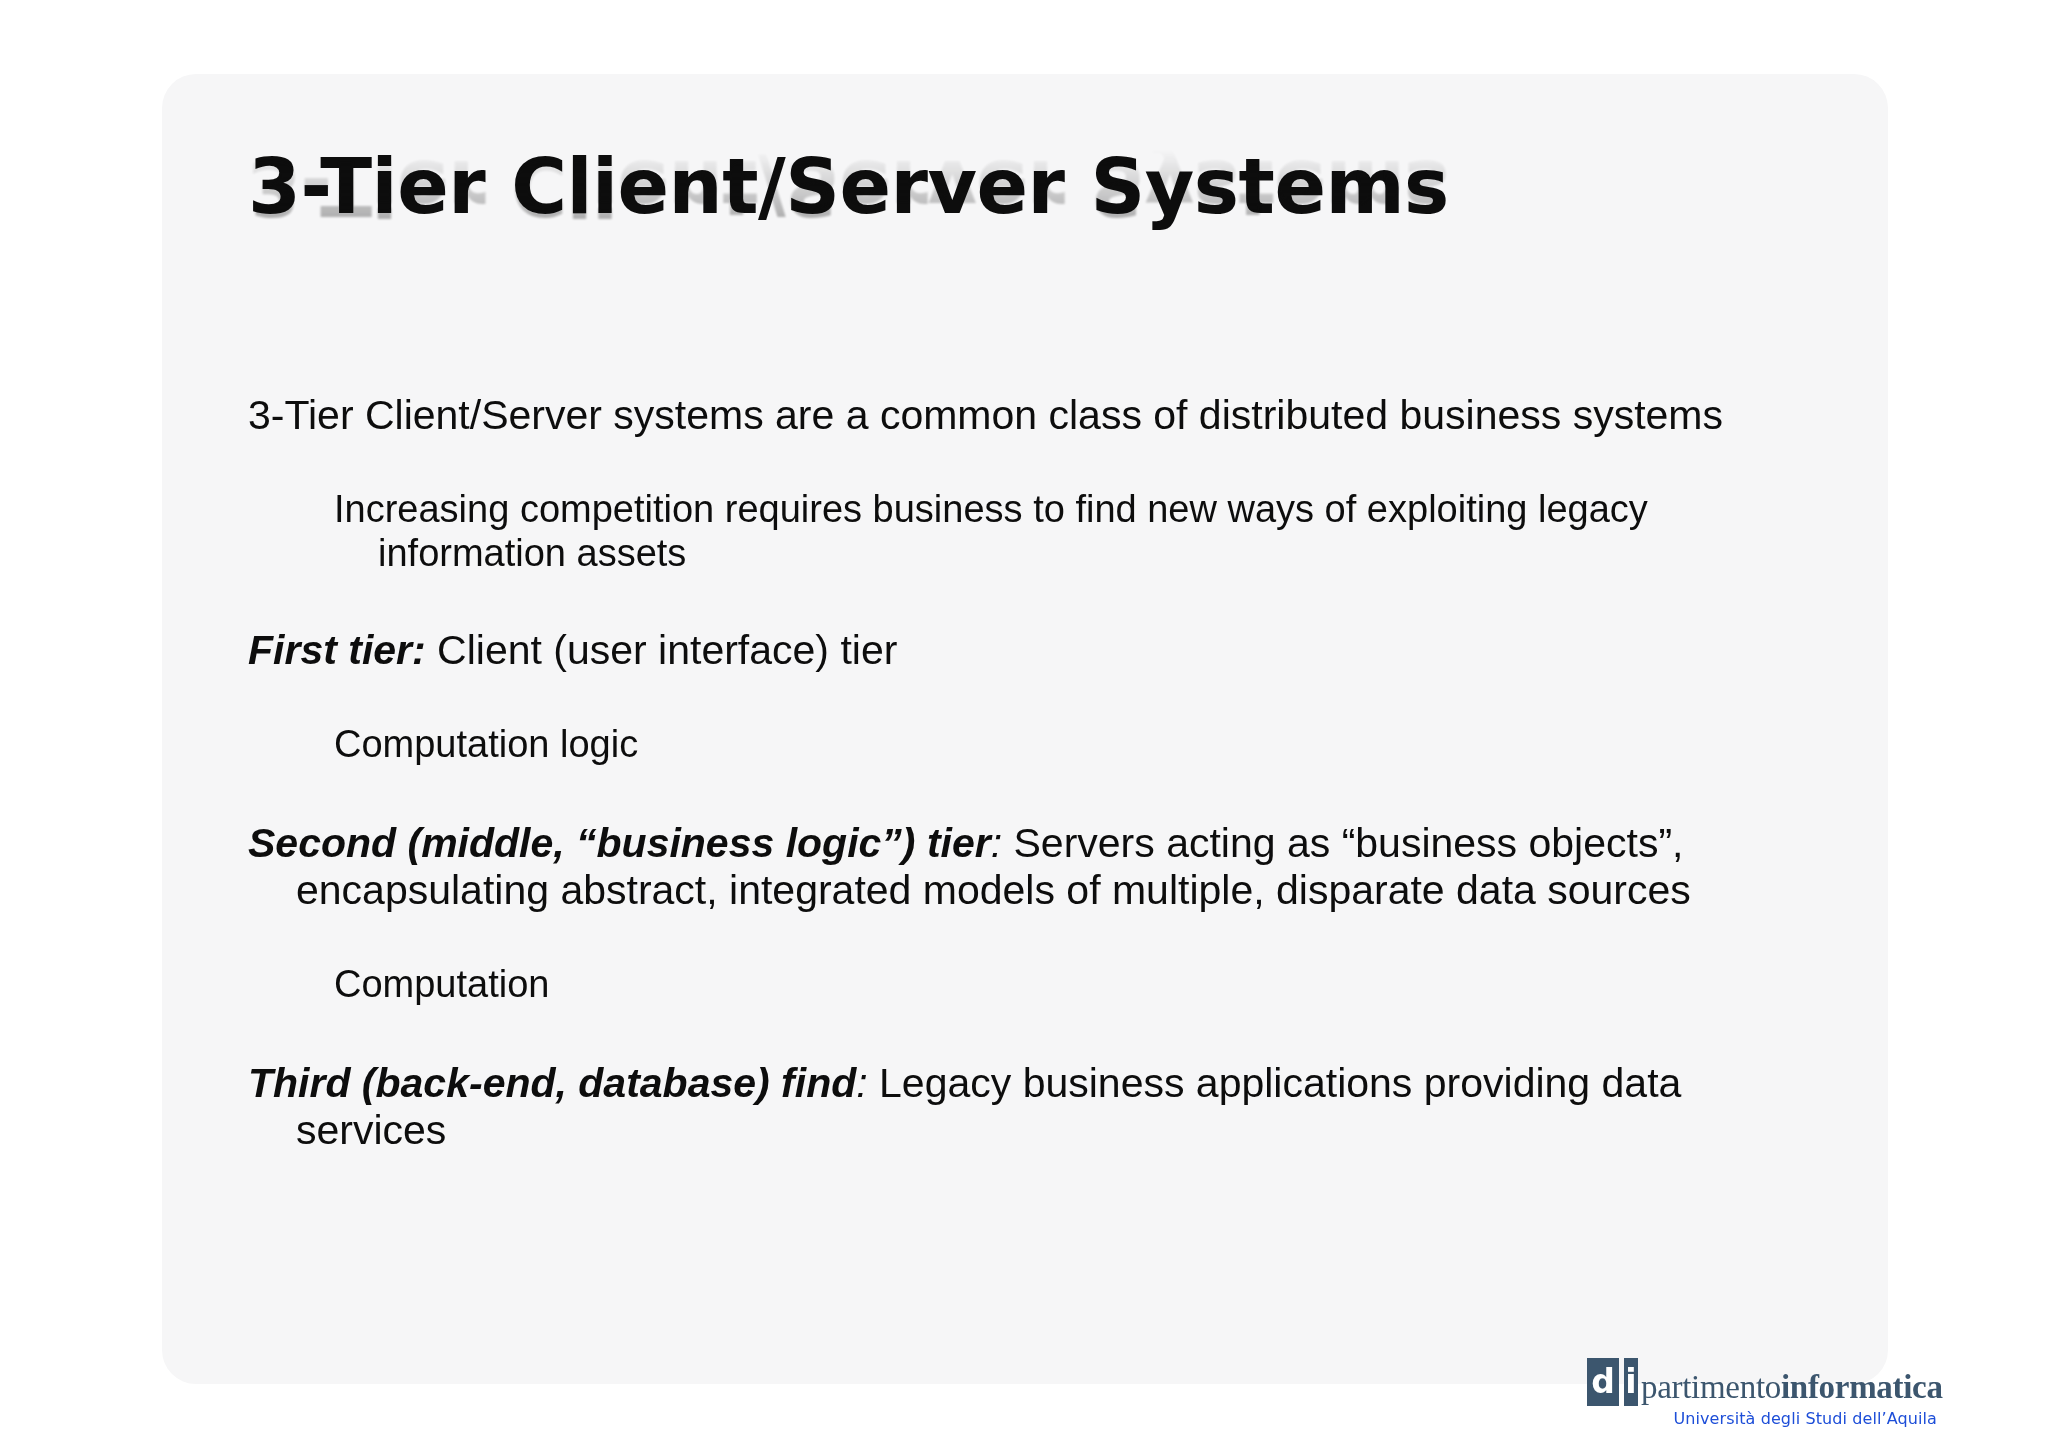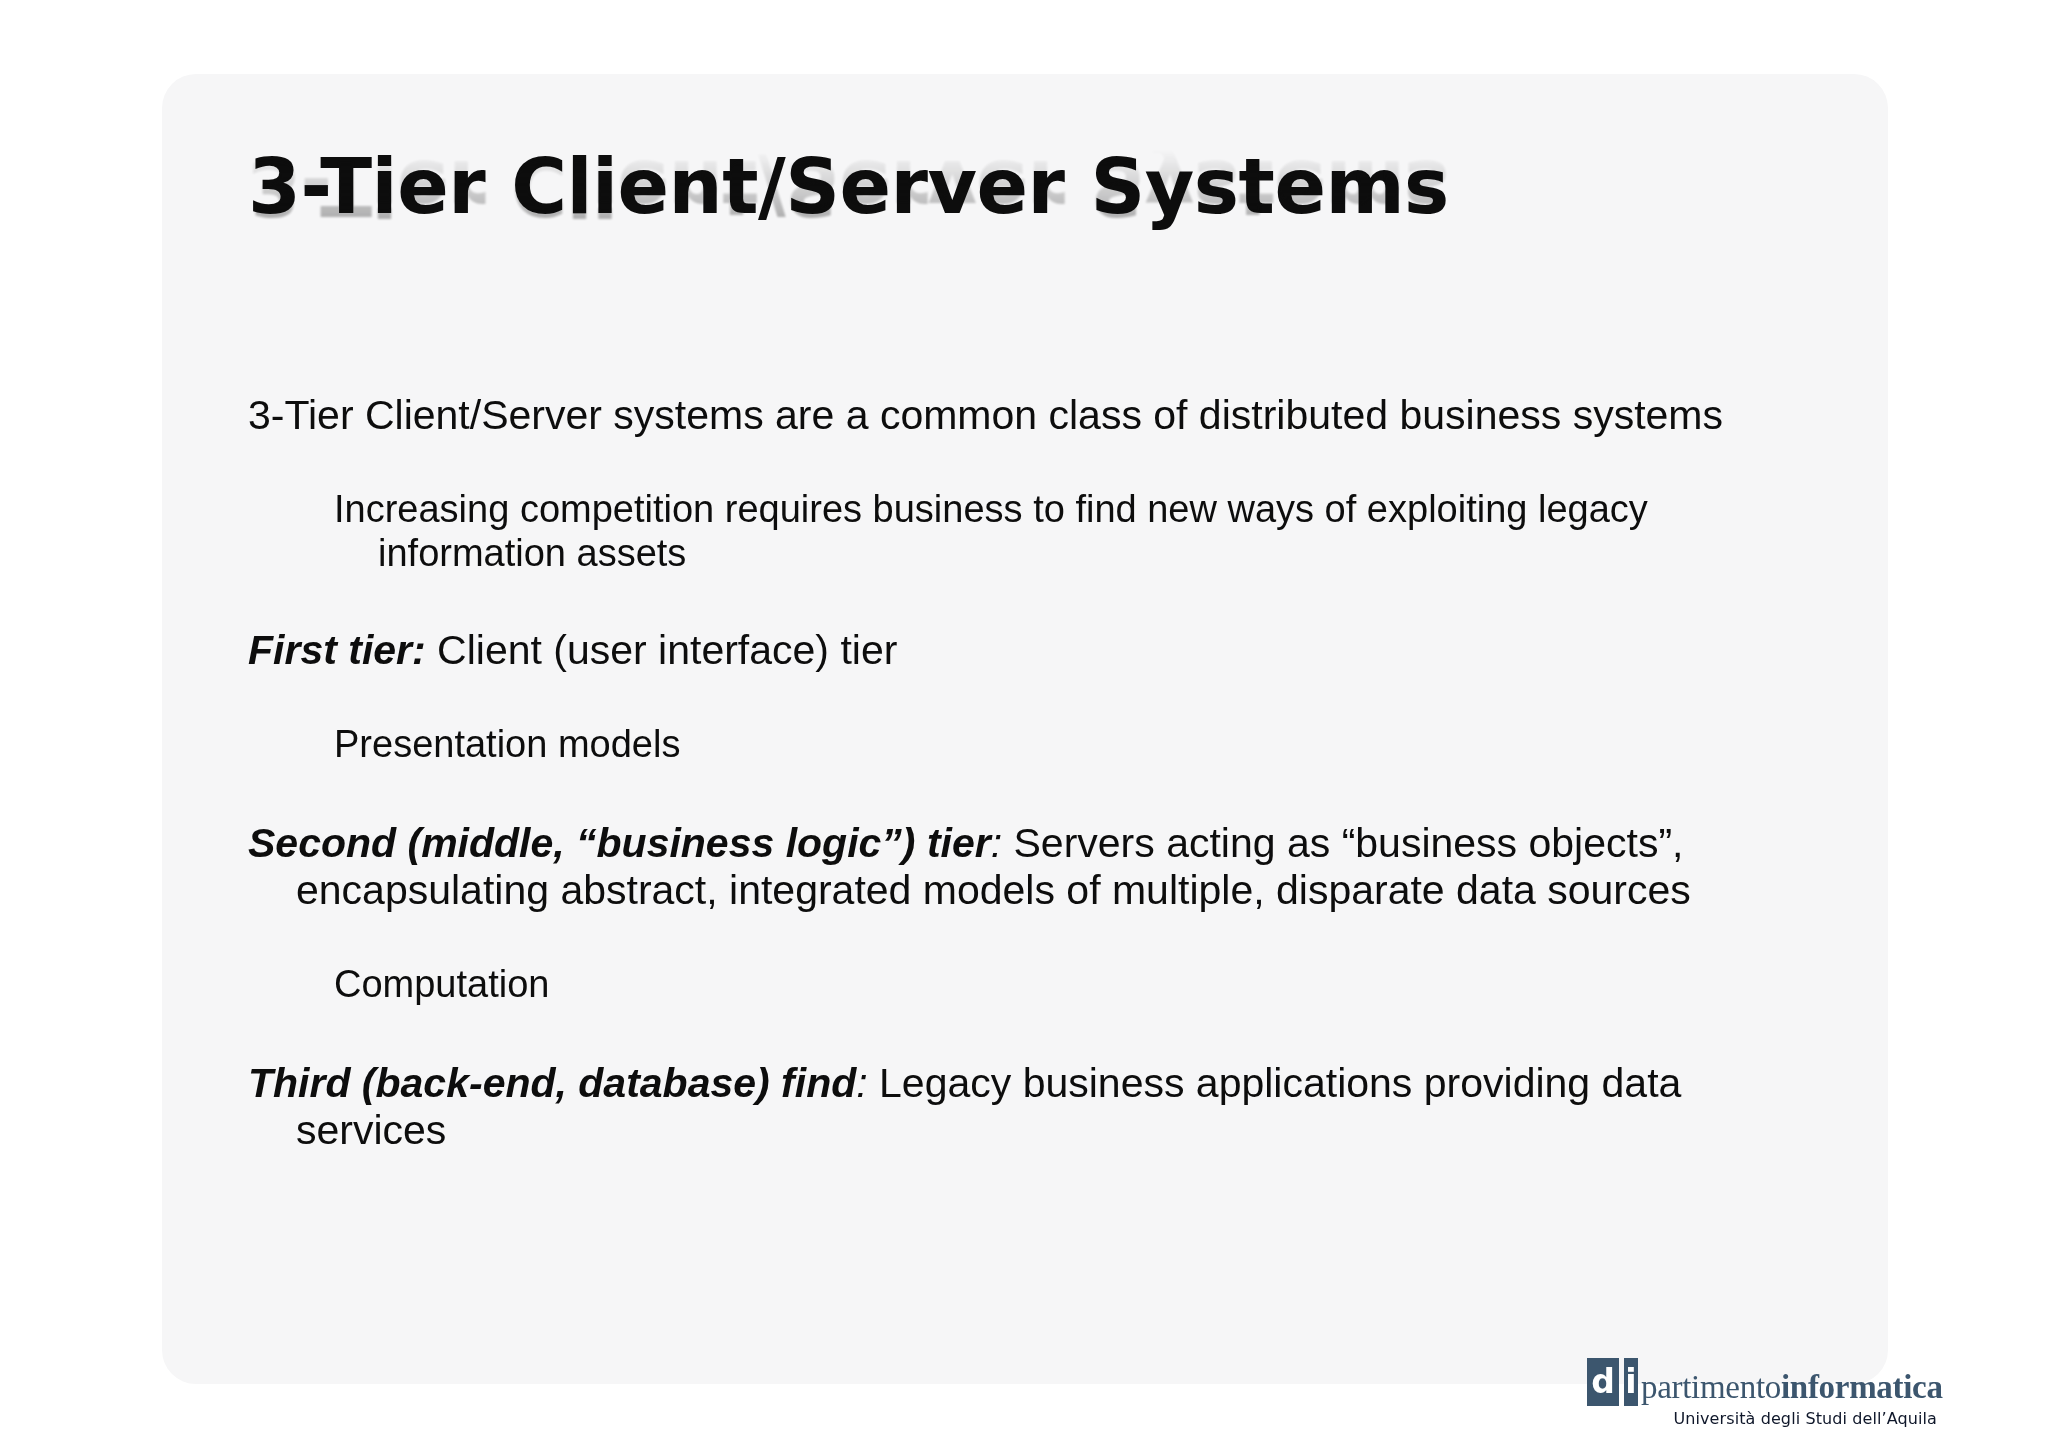--- a/index.html
+++ b/index.html
@@ -156,21 +156,21 @@
     line-height: 38px;
     color: #3c566e;
     margin-left: 3px;
     letter-spacing: -0.3px;
   }
   .logo-word b { font-weight: bold; }
   .logo-sub {
     font-family: "DejaVu Sans", sans-serif;
     font-size: 16px;
     line-height: 20px;
-    color: #0f172a;
+    color: #1d4ed8;
     text-align: right;
     margin-top: 3px;
     letter-spacing: 0.1px;
   }
 </style>
 </head>
 <body>
 
 <div class="slide-card">
 
@@ -189,21 +189,21 @@
         <span class="cont" style="text-indent:-44px;">Increasing competition requires business to find new ways of exploiting legacy information assets</span>
       </p>
 
     <div class="gap-md"></div>
 
     <p class="lvl1">
         <span class="cont" style="text-indent:-48px;"><span class="bi">First tier:</span><span> Client (user interface) tier</span></span>
       </p>
 
     <p class="lvl2">
-        <span class="cont" style="text-indent:-44px;">Presentation models</span>
+        <span class="cont" style="text-indent:-44px;">Computation logic</span>
       </p>
 
     <div class="gap-lg"></div>
 
     <p class="lvl1">
         <span class="cont" style="text-indent:-48px;"><span class="bi">Second (middle, “business logic”) tier</span><span class="it">:</span><span>  Servers acting as “business objects”, encapsulating abstract, integrated models of multiple, disparate data sources</span></span>
       </p>
 
     <p class="lvl2">
         <span class="cont" style="text-indent:-44px;">Computation</span>

